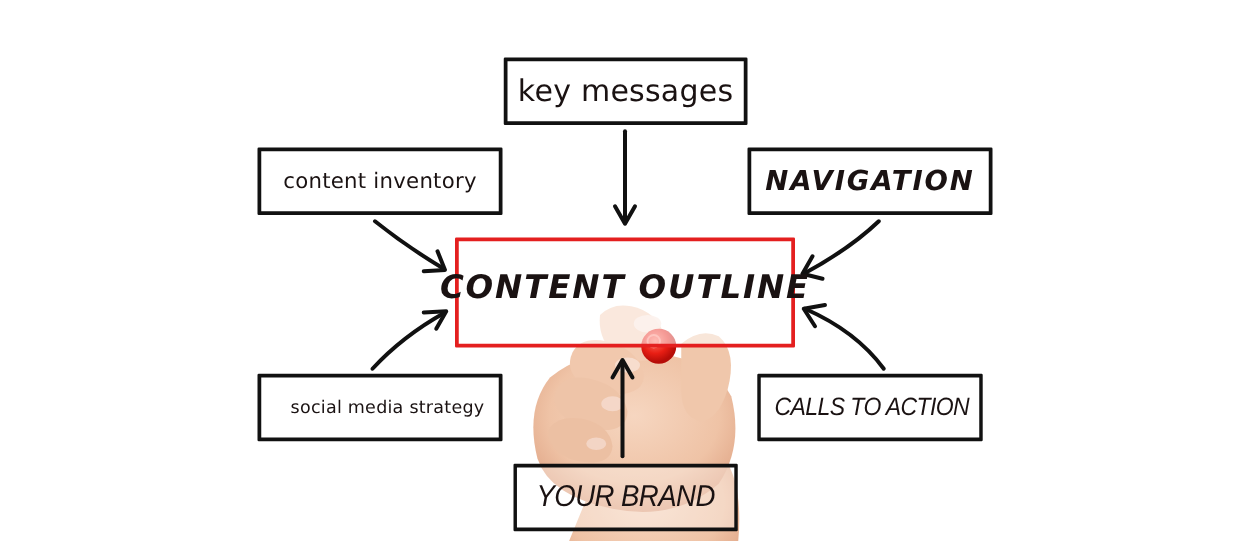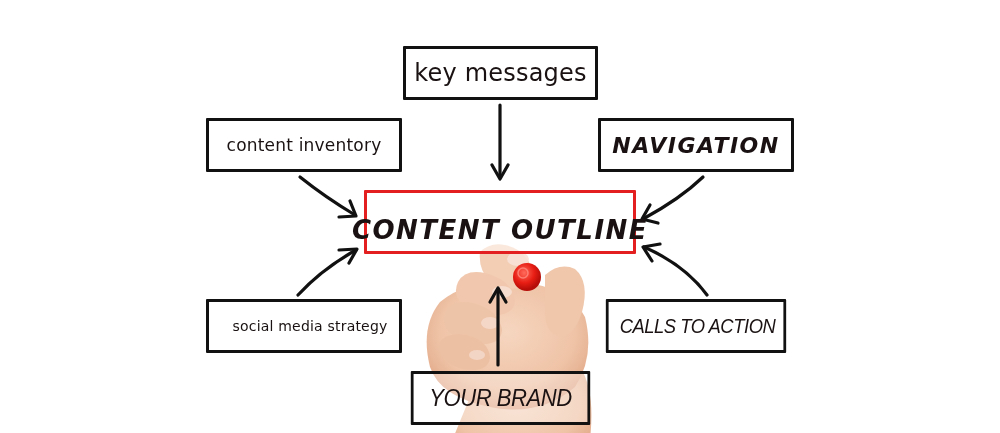--- a/index.html
+++ b/index.html
@@ -142,21 +142,21 @@
   </div>
 
   <div class="box lbl-bold" style="left:598px; top:81px; width:196px; height:54px; font-size:22px;">
     <span>NAVIGATION</span>
   </div>
 
   <div class="box lbl-lower" style="left:206px; top:81px; width:196px; height:54px; font-size:17px;">
     <span>content inventory</span>
   </div>
 
-  <div class="box center lbl-bold" style="left:364px; top:153px; width:272px; height:64px; font-size:26px; align-items:flex-start; padding-top:22px;">
+  <div class="box center lbl-bold" style="left:364px; top:153px; width:272px; height:88px; font-size:26px; align-items:flex-start; padding-top:22px;">
     <span>CONTENT OUTLINE</span>
   </div>
 
   <div class="box lbl-lower" style="left:206px; top:262px; width:196px; height:54px; font-size:14px;padding-left:12px;">
     <span>social media strategy</span>
   </div>
 
   <div class="box lbl-thin" style="left:598px; top:262px; width:196px; height:54px; font-size:20px; justify-content:flex-start; padding-left:12px;">
     <span>CALLS TO ACTION</span>
   </div>

